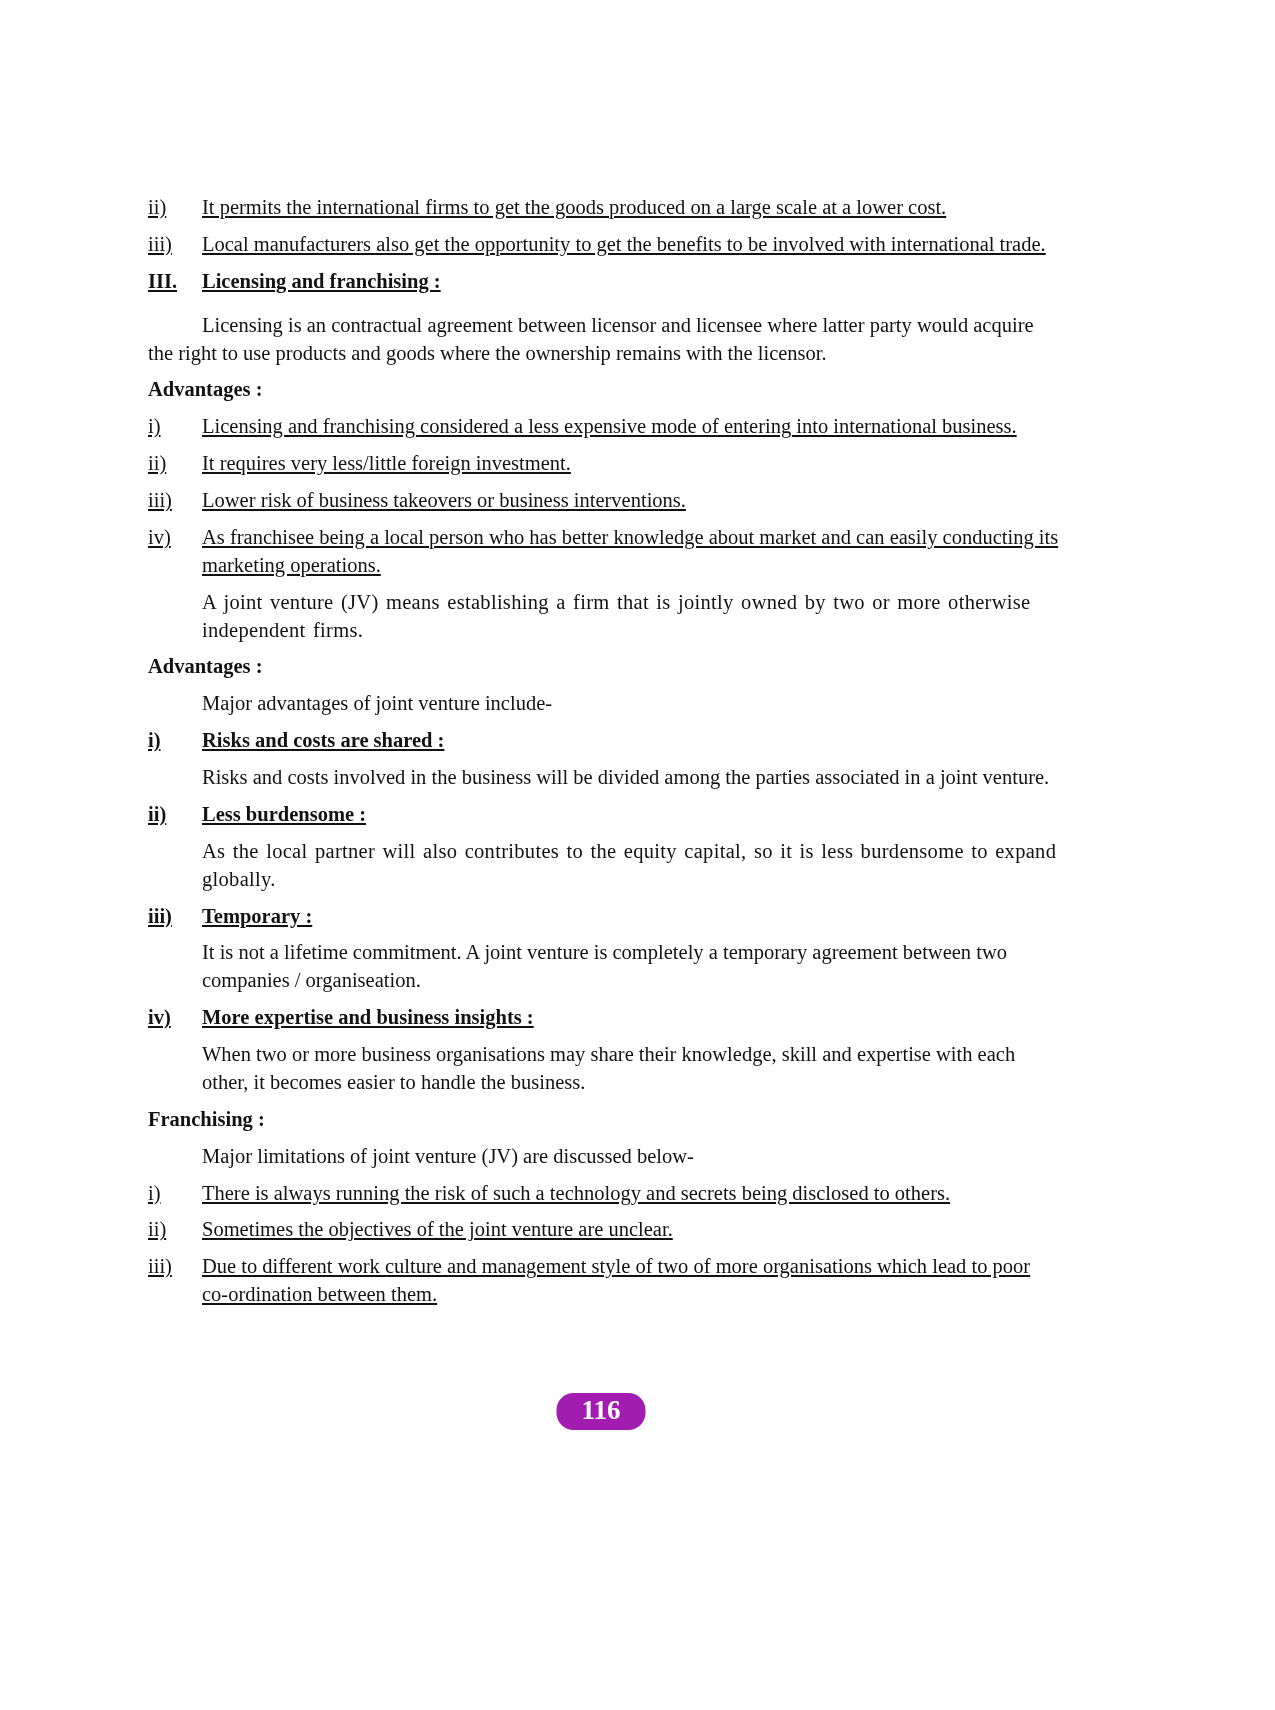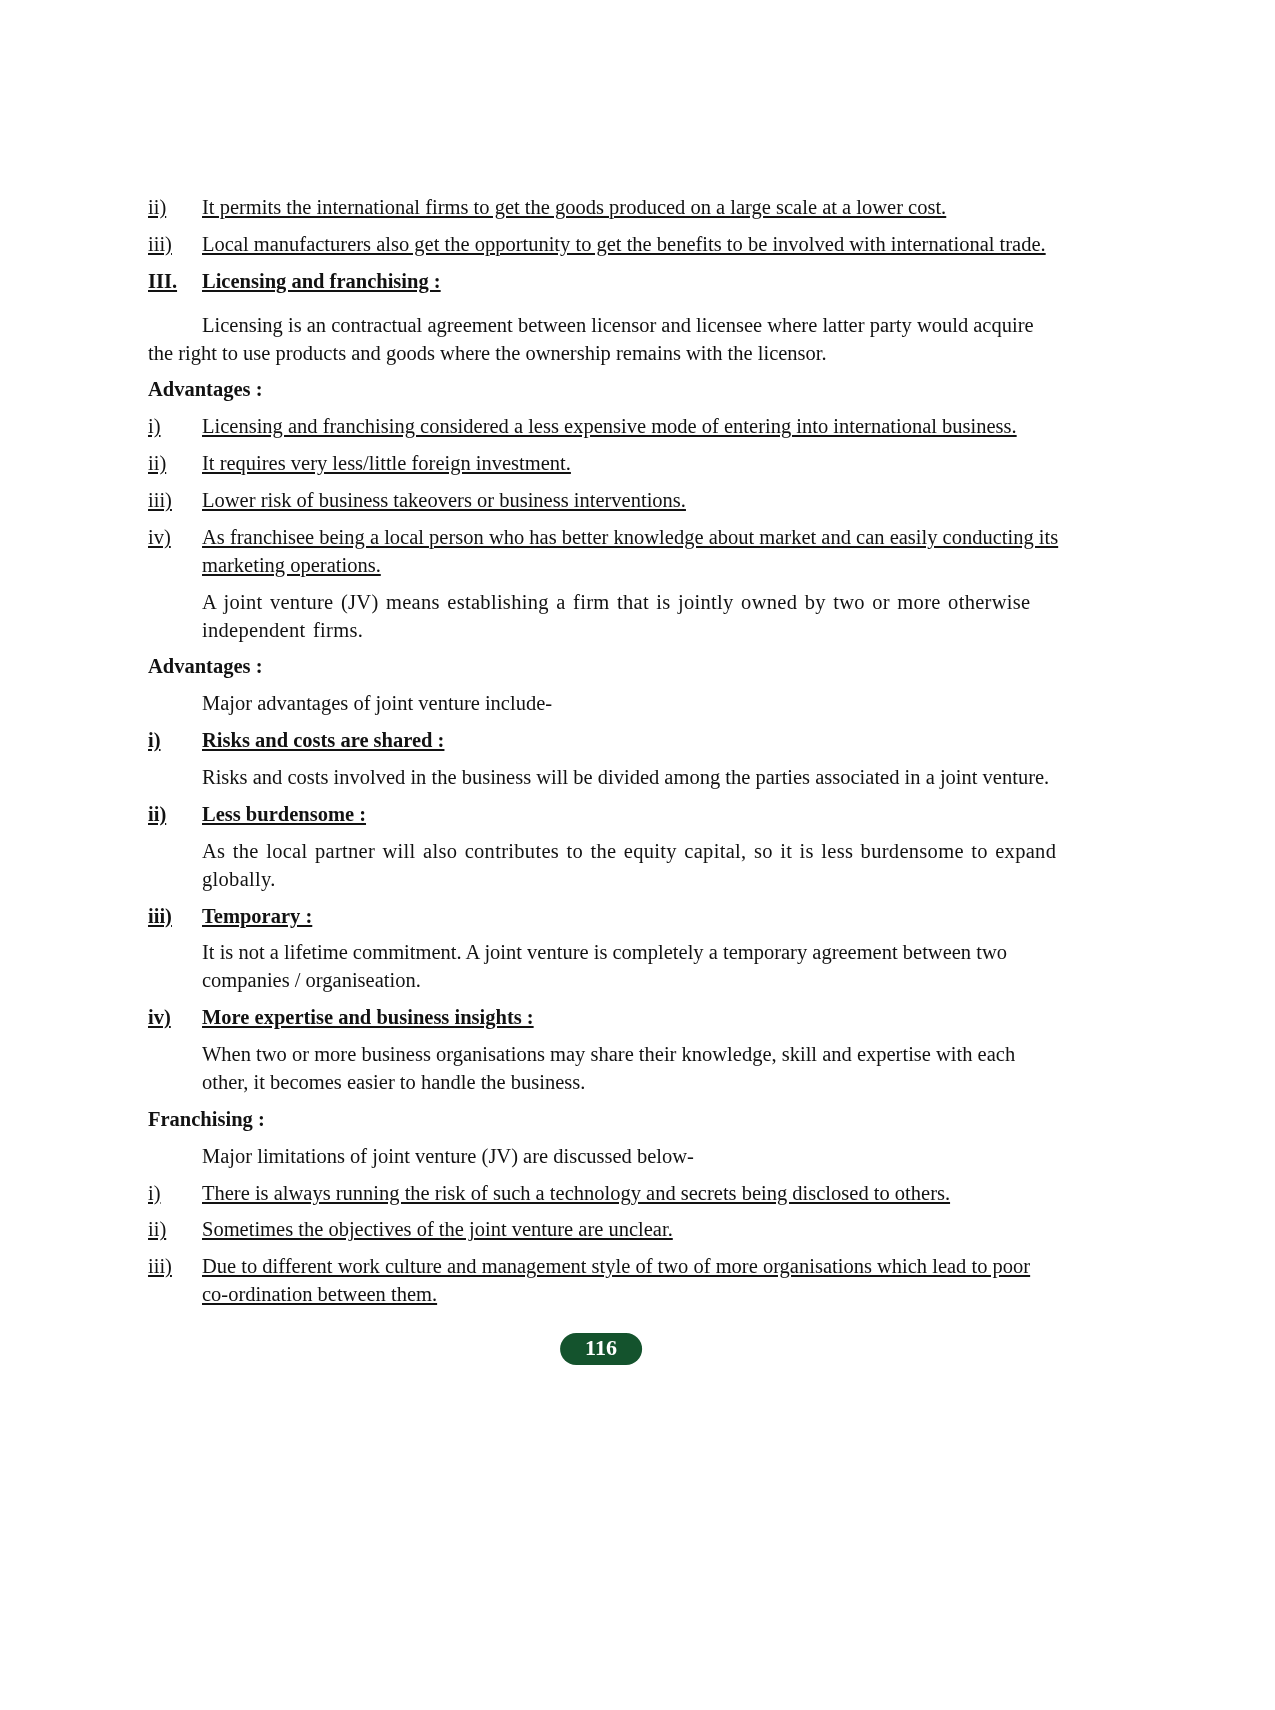--- a/index.html
+++ b/index.html
@@ -44,27 +44,27 @@
   .para-block {
     margin: 0 0 9px 54px;
   }
   .spread {
     letter-spacing: 0.3px;
     word-spacing: 2px;
   }
   .page-badge {
     position: absolute;
     left: 601px;
-    top: 1333px;
+    top: 1393px;
     transform: translateX(-50%);
-    background: #14532d;
+    background: #a21caf;
     color: #ffffff;
     border-radius: 17px;
     padding: 2px 25px 4px 25px;
-    font-size: 22px;
+    font-size: 27px;
     font-weight: bold;
     font-family: "Liberation Serif", serif;
   }
 </style>
 </head>
 <body>
 
 <div class="page">
   <div class="content">
 

